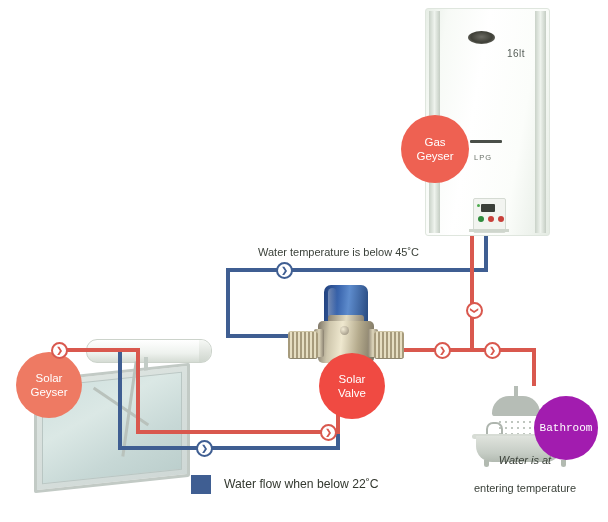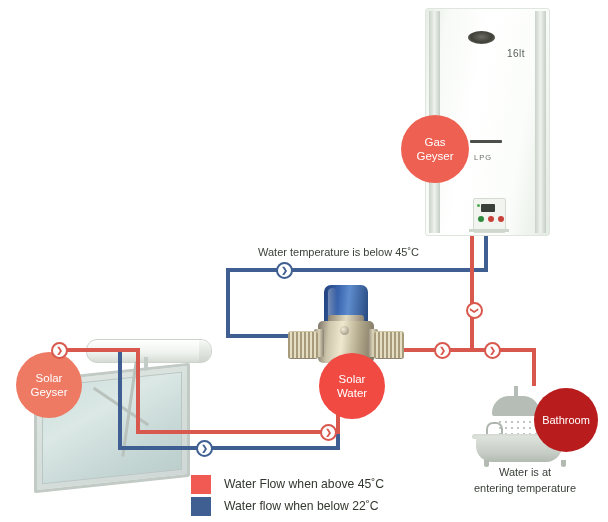--- a/index.html
+++ b/index.html
@@ -261,46 +261,42 @@
     <div class="v-hex"></div>
     <div class="v-hex r"></div>
     <div class="v-port left"></div>
     <div class="v-port right"></div>
     <div class="v-port bot"></div>
     <div class="v-screw"></div>
   </div>
 
   <div class="badge" id="b-valve" style="left: 319px; top: 353px; width: 66px; height: 66px; background: rgb(240, 74, 66);">
     <span>Solar</span>
-    <span>Water</span>
+    <span>Valve</span>
   </div>
 
   <div id="bath">
     <div class="sh-stem"></div>
     <div class="sh-head"></div>
     <div class="sh-drops"></div>
     <div class="faucet"></div>
     <div class="tub-rim"></div>
     <div class="tub"></div>
     <div class="tub-leg l"></div>
     <div class="tub-leg r"></div>
   </div>
 
-  <div class="badge" id="b-bath" style="left: 534px; top: 388px; width: 64px; height: 64px; font-size: 11px; background: #b91c1c;">
+  <div class="badge" id="b-bath" style="left: 534px; top: 396px; width: 64px; height: 64px; font-size: 11px; background: #a21caf; font-family: Liberation Mono, monospace;">
     <span>Bathroom</span>
   </div>
 
   <div class="lbl" style="left:258px;top:246px;">Water temperature is below 45˚C</div>
-  <div class="lbl ctr" style="left:452px;top:466px;width:146px;">Water is at</div>
+  <div class="lbl ctr" style="left:452px;top:454px;width:146px;font-style:italic;">Water is at</div>
   <div class="lbl ctr" style="left:452px;top:482px;width:146px;">entering temperature</div>
 
   <div id="legend">
-    <div class="lg-row">
-      <div class="lg-sw" id="sw0" style="background: rgb(241, 90, 82);"></div>
-      <div class="lg-tx">Water Flow when above 45˚C</div>
-    </div>
     <div class="lg-row">
       <div class="lg-sw" id="sw1" style="background: rgb(63, 94, 146);"></div>
       <div class="lg-tx">Water flow when below 22˚C</div>
     </div>
   </div>
 
 </div>
 
 </body></html>

